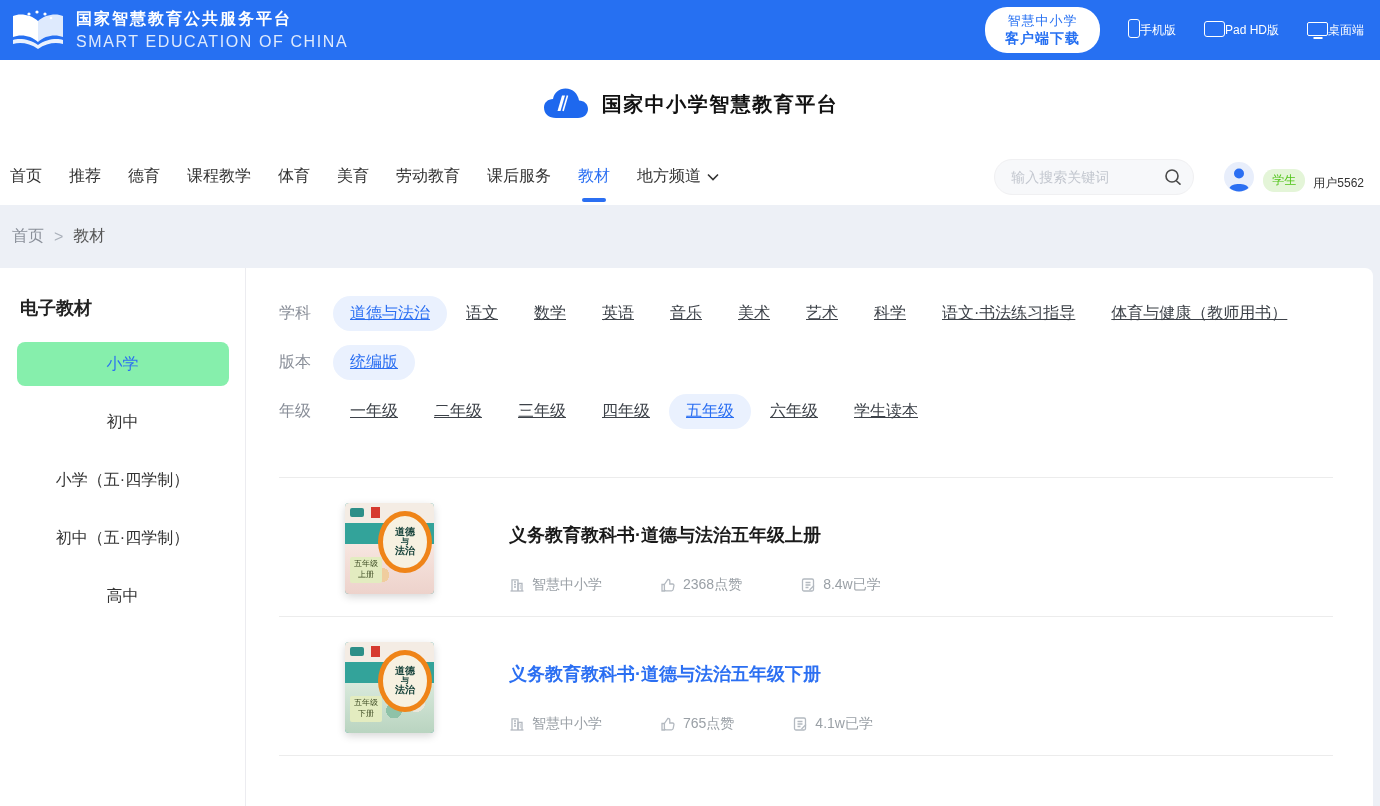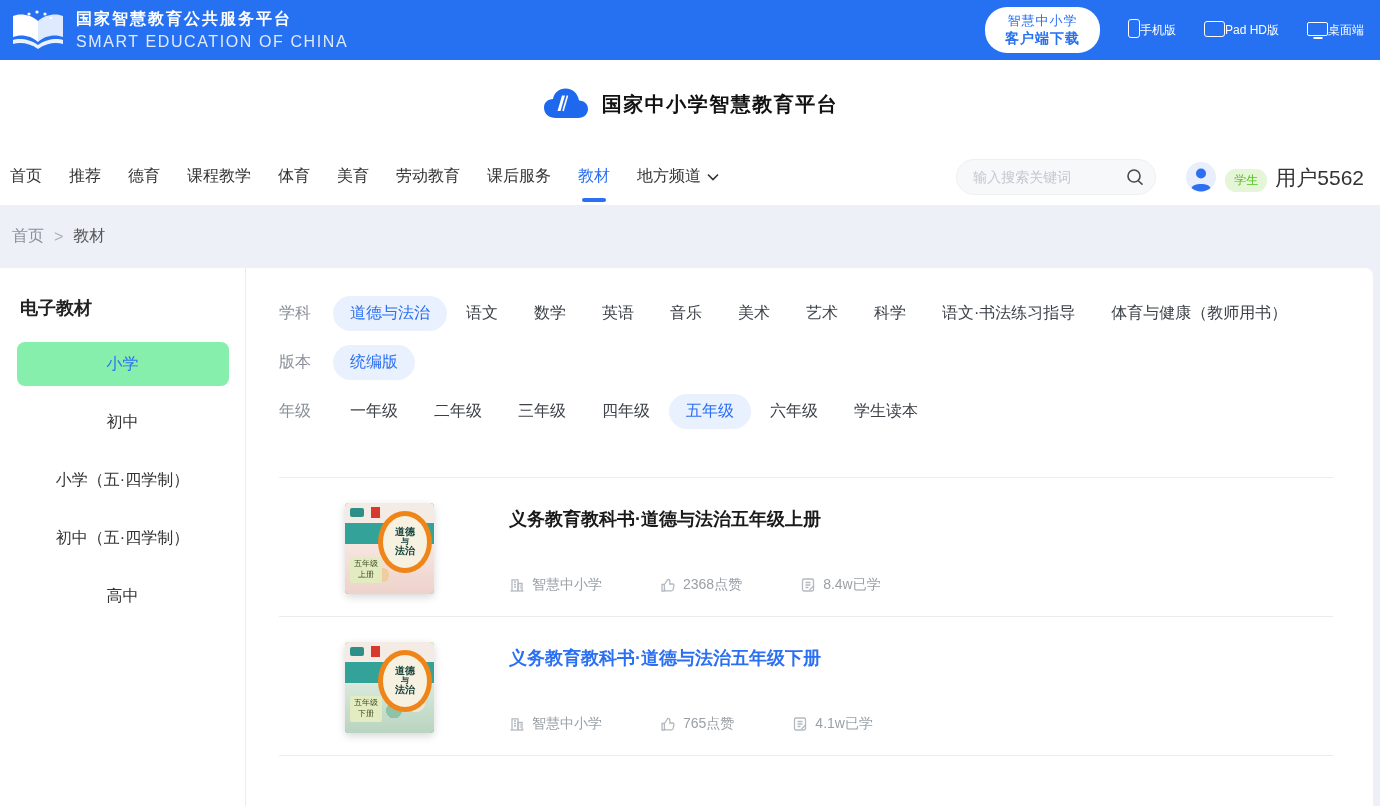--- a/index.html
+++ b/index.html
@@ -33,42 +33,42 @@
   .nav-item.active::after { content:""; position:absolute; bottom:3px; left:50%; transform:translateX(-50%); width:24px; height:4px; border-radius:2px; background:#2B6FF2; }
   .nav-item .chev { margin-left:6px; display:flex; }
   .nav-right { margin-left:auto; display:flex; align-items:center; }
   .search-box { position:relative; width:200px; }
   .search-input { width:100%; height:36px; border:1px solid #f0f0f2; background:#f7f8fa; border-radius:18px; padding:0 38px 0 16px; font-size:14px; color:#333; outline:none; }
   .search-input::placeholder { color:#c3c7cf; }
   .search-icon { position:absolute; right:12px; top:9px; cursor:pointer; display:flex; }
   .user-area { display:flex; align-items:flex-end; margin-left:30px; }
   .avatar { display:flex; cursor:pointer; }
   .role-badge { background:#E4F5D8; color:#52C41A; font-size:12px; padding:3px 9px; border-radius:11px; margin-left:9px; }
-  .user-name { font-size:21px; color:#333; margin-left:8px; cursor:pointer; }
+  .user-name { font-size:12px; color:#333; margin-left:8px; cursor:pointer; }
 
   
   .breadcrumb { height:63px; background:#EDF0F6; display:flex; align-items:center; padding:0 12px; font-size:16px; }
   .bc-home { color:#8a8f99; cursor:pointer; }
   .bc-sep { color:#aab0ba; margin:0 10px; }
   .bc-current { color:#555; }
 
   
   .content-wrap { background:#EDF0F6; height:538px; padding-right:7px; }
   .panel { background:#fff; border-radius:0 8px 0 0; height:100%; display:flex; overflow:hidden; }
 
   .sidebar { width:246px; border-right:1px solid #ececf0; padding-top:18px; flex-shrink:0; }
   .sidebar-title { font-size:18px; font-weight:700; color:#222; margin:10px 0 22px 20px; }
   .side-item { width:212px; margin:0 auto 14px; height:44px; display:flex; align-items:center; justify-content:center; font-size:16px; color:#333; border-radius:8px; cursor:pointer; }
   .side-item.active { background:#86efac; color:#2B6FF2; }
 
   .main { flex:1; padding:28px 40px 17px 33px; overflow:hidden; }
   .filter-row { display:flex; align-items:center; margin-bottom:14px; }
   .filter-label { color:#8a8f99; font-size:16px; width:44px; margin-right:10px; flex-shrink:0; }
   .filter-opts { display:flex; align-items:center; }
-  .opt { font-size:16px; color:#3d4249; padding:7px 17px; margin-right:2px; border-radius:18px; cursor:pointer; white-space:nowrap; }
+  .opt { font-size:16px; color:#3d4249; padding:7px 17px; margin-right:2px; border-radius:18px; cursor:pointer; white-space:nowrap;text-decoration:underline; }
   .opt.active { background:#EAF1FE; color:#2B6FF2; }
   .divider { height:1px; background:#ececec; margin-top:48px; }
 
   .book-item { display:flex; padding:25px 0 22px; border-bottom:1px solid #ececec; }
   .book-cover { width:89px; height:91px; margin-left:66px; border-radius:4px; position:relative; overflow:hidden; background:#33A39A; box-shadow:0 3px 8px rgba(0,0,0,.16); flex-shrink:0; cursor:pointer; }
   .cover-strip { position:absolute; top:0; left:0; right:0; height:20px; background:#f4ece4; }
   .cover-strip::before { content:""; position:absolute; left:5px; top:5px; width:14px; height:9px; background:#2e8f88; border-radius:2px; }
   .cover-strip::after { content:""; position:absolute; left:26px; top:4px; width:9px; height:11px; background:#d63a2f; }
   .cover-ring { position:absolute; top:8px; right:2px; width:54px; height:62px; border-radius:50%; background:#f7f1e1; border:5px solid #EF8418; display:flex; flex-direction:column; align-items:center; justify-content:center; line-height:1.05; z-index:2; }
   .cover-ring .s1,.cover-ring .s3 { font-size:10px; font-weight:700; color:#16423a; }
@@ -79,21 +79,21 @@
     radial-gradient(circle at 18% 45%, #e2a39b 0 7px, rgba(0,0,0,0) 7px),
     radial-gradient(circle at 42% 62%, #f0cd9e 0 7px, rgba(0,0,0,0) 7px),
     radial-gradient(circle at 72% 40%, #3f948b 0 8px, rgba(0,0,0,0) 8px),
     linear-gradient(#f7e6e0, #edd2cb); }
   .art-down { background:
     radial-gradient(circle at 22% 50%, #f2efe8 0 7px, rgba(0,0,0,0) 7px),
     radial-gradient(circle at 55% 55%, #8fc2a8 0 8px, rgba(0,0,0,0) 8px),
     radial-gradient(circle at 80% 40%, #e9e6da 0 9px, rgba(0,0,0,0) 9px),
     linear-gradient(#d9e9dc, #b9d4c0); }
   .book-info { margin-left:75px; flex:1; display:flex; flex-direction:column; }
-  .book-title { font-size:18px; font-weight:700; color:#1a1a1a; margin-top:4px; cursor:pointer; }
+  .book-title { font-size:18px; font-weight:700; color:#1a1a1a; margin-top:20px; cursor:pointer; }
   .book-title.blue { color:#2B6FF2; }
   .book-meta { margin-top:auto; display:flex; align-items:center; }
   .meta-item { display:flex; align-items:center; margin-right:58px; color:#9aa0a6; font-size:14px; }
   .meta-item svg { margin-right:7px; flex-shrink:0; }
 </style>
 </head>
 <body>
 
 <div class="top-bar">
   <div class="brand">

